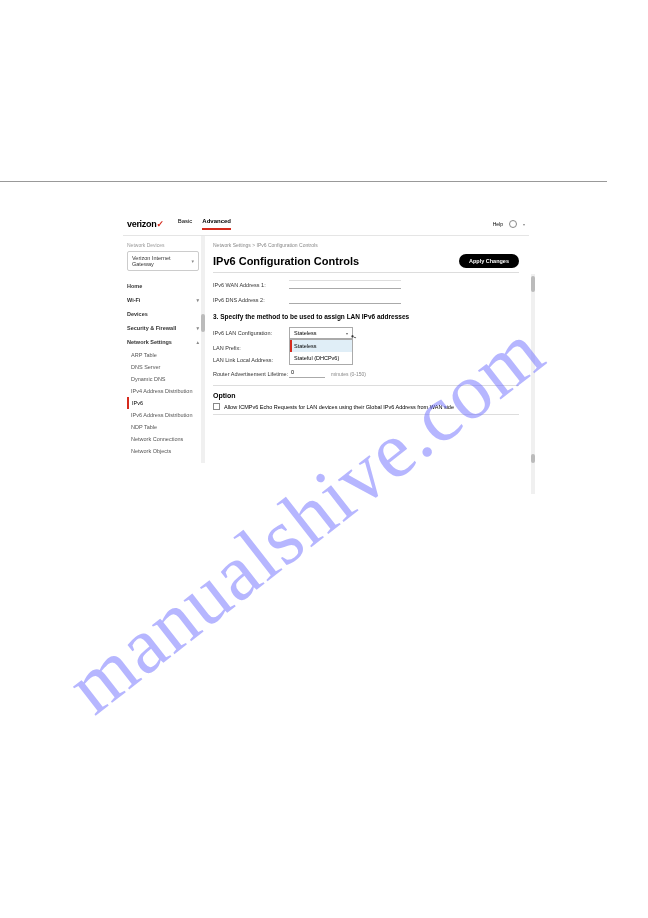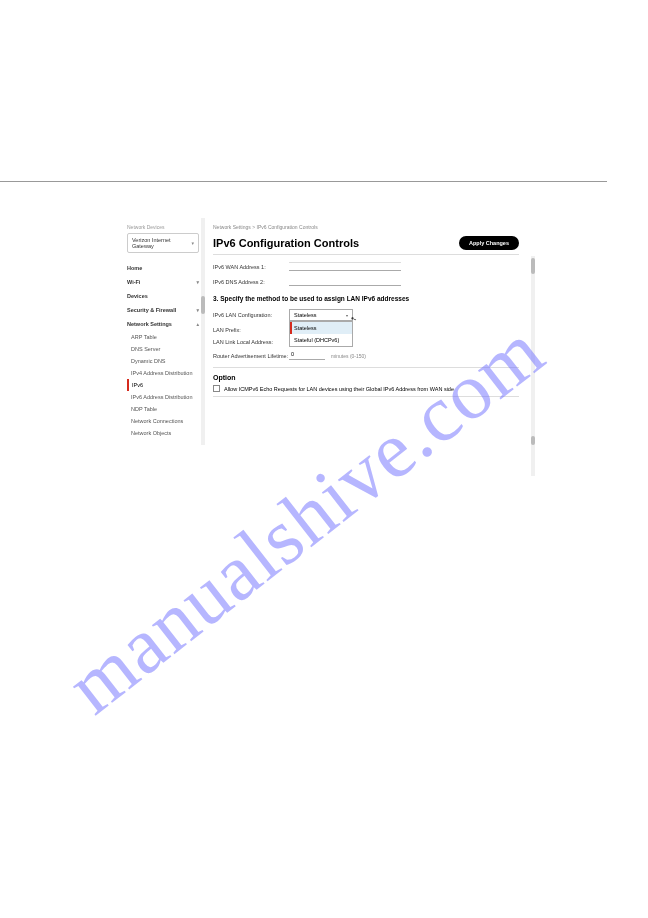--- a/index.html
+++ b/index.html
@@ -66,20 +66,32 @@
 .watermark { position: absolute; top: 190px; left: 50px; font-size: 80px; font-weight: 400; color: rgba(110, 110, 255, 0.50); transform: rotate(-38deg); transform-origin: left top; pointer-events: none; letter-spacing: 1px; font-family: Georgia, 'Times New Roman', serif; white-space: nowrap; }
 .watermark { top: 660px; }
 </style>
 </head>
 <body>
 
 <div class="top-rule"></div>
 
 <div class="router-frame">
 
+  <div class="router-header">
+    <span class="brand"><span>verizon</span><span class="brand-check">✓</span></span>
+    <div class="tabs">
+      <span class="tab">Basic</span>
+      <span class="tab active">Advanced</span>
+    </div>
+    <div class="header-right">
+      <span>Help</span>
+      <span class="gear-icon"></span>
+      <span class="gear-caret">▾</span>
+    </div>
+  </div>
 
   <div class="router-body">
 
     <div class="sidebar">
       <div class="sidebar-label">Network Devices</div>
       <div class="device-select">
         <span>Verizon Internet Gateway</span>
         <span class="chev">▾</span>
       </div>
       <div class="nav-item">

